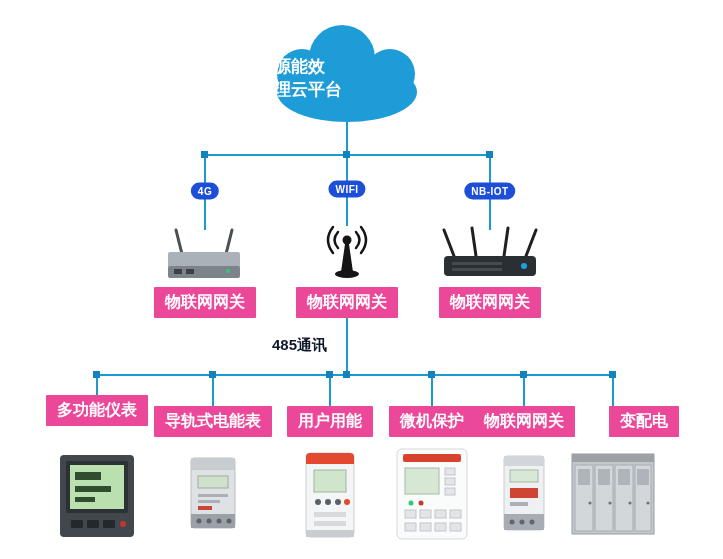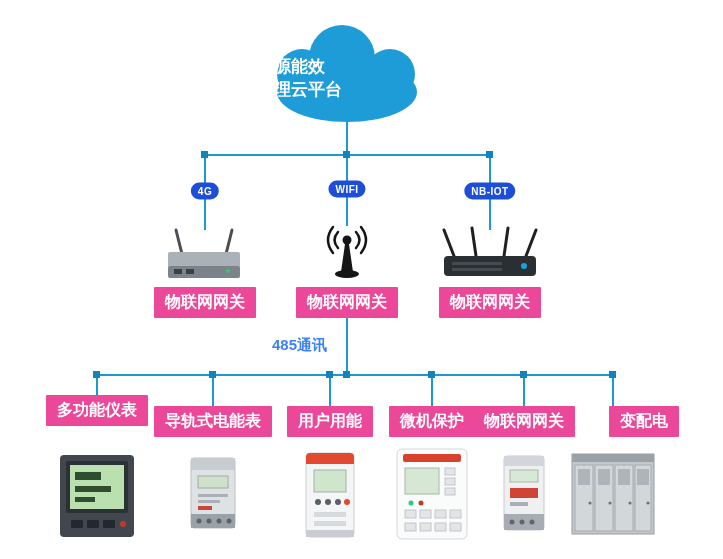--- a/index.html
+++ b/index.html
@@ -27,21 +27,21 @@
   }
   .cloud-wrap { position: absolute; left: 257px; top: 22px; width: 180px; height: 102px; }
   .cloud-wrap svg { position: absolute; left: 0; top: 0; }
   .cloud-text {
     position: absolute; left: 0; top: 34px; width: 100%;
     color: #fff; font-size: 17px; font-weight: bold; line-height: 1.35;
   }
   .cloud-text span { display: block; }
   .bus-label {
     position: absolute; left: 272px; top: 336px;
-    font-size: 15px; font-weight: bold; color: #3b82f6;
+    font-size: 15px; font-weight: bold; color: #0f172a;
   }
   .dev { position: absolute; }
 </style>
 </head>
 <body>
 
 <div class="line" style="left:346px; top:118px; width:2px; height:38px;"></div>
 <div class="line" style="left:204px; top:154px; width:287px; height:2px;"></div>
 <div class="line" style="left:204px; top:154px; width:2px; height:76px;"></div>
 <div class="line" style="left:346px; top:154px; width:2px; height:72px;"></div>

